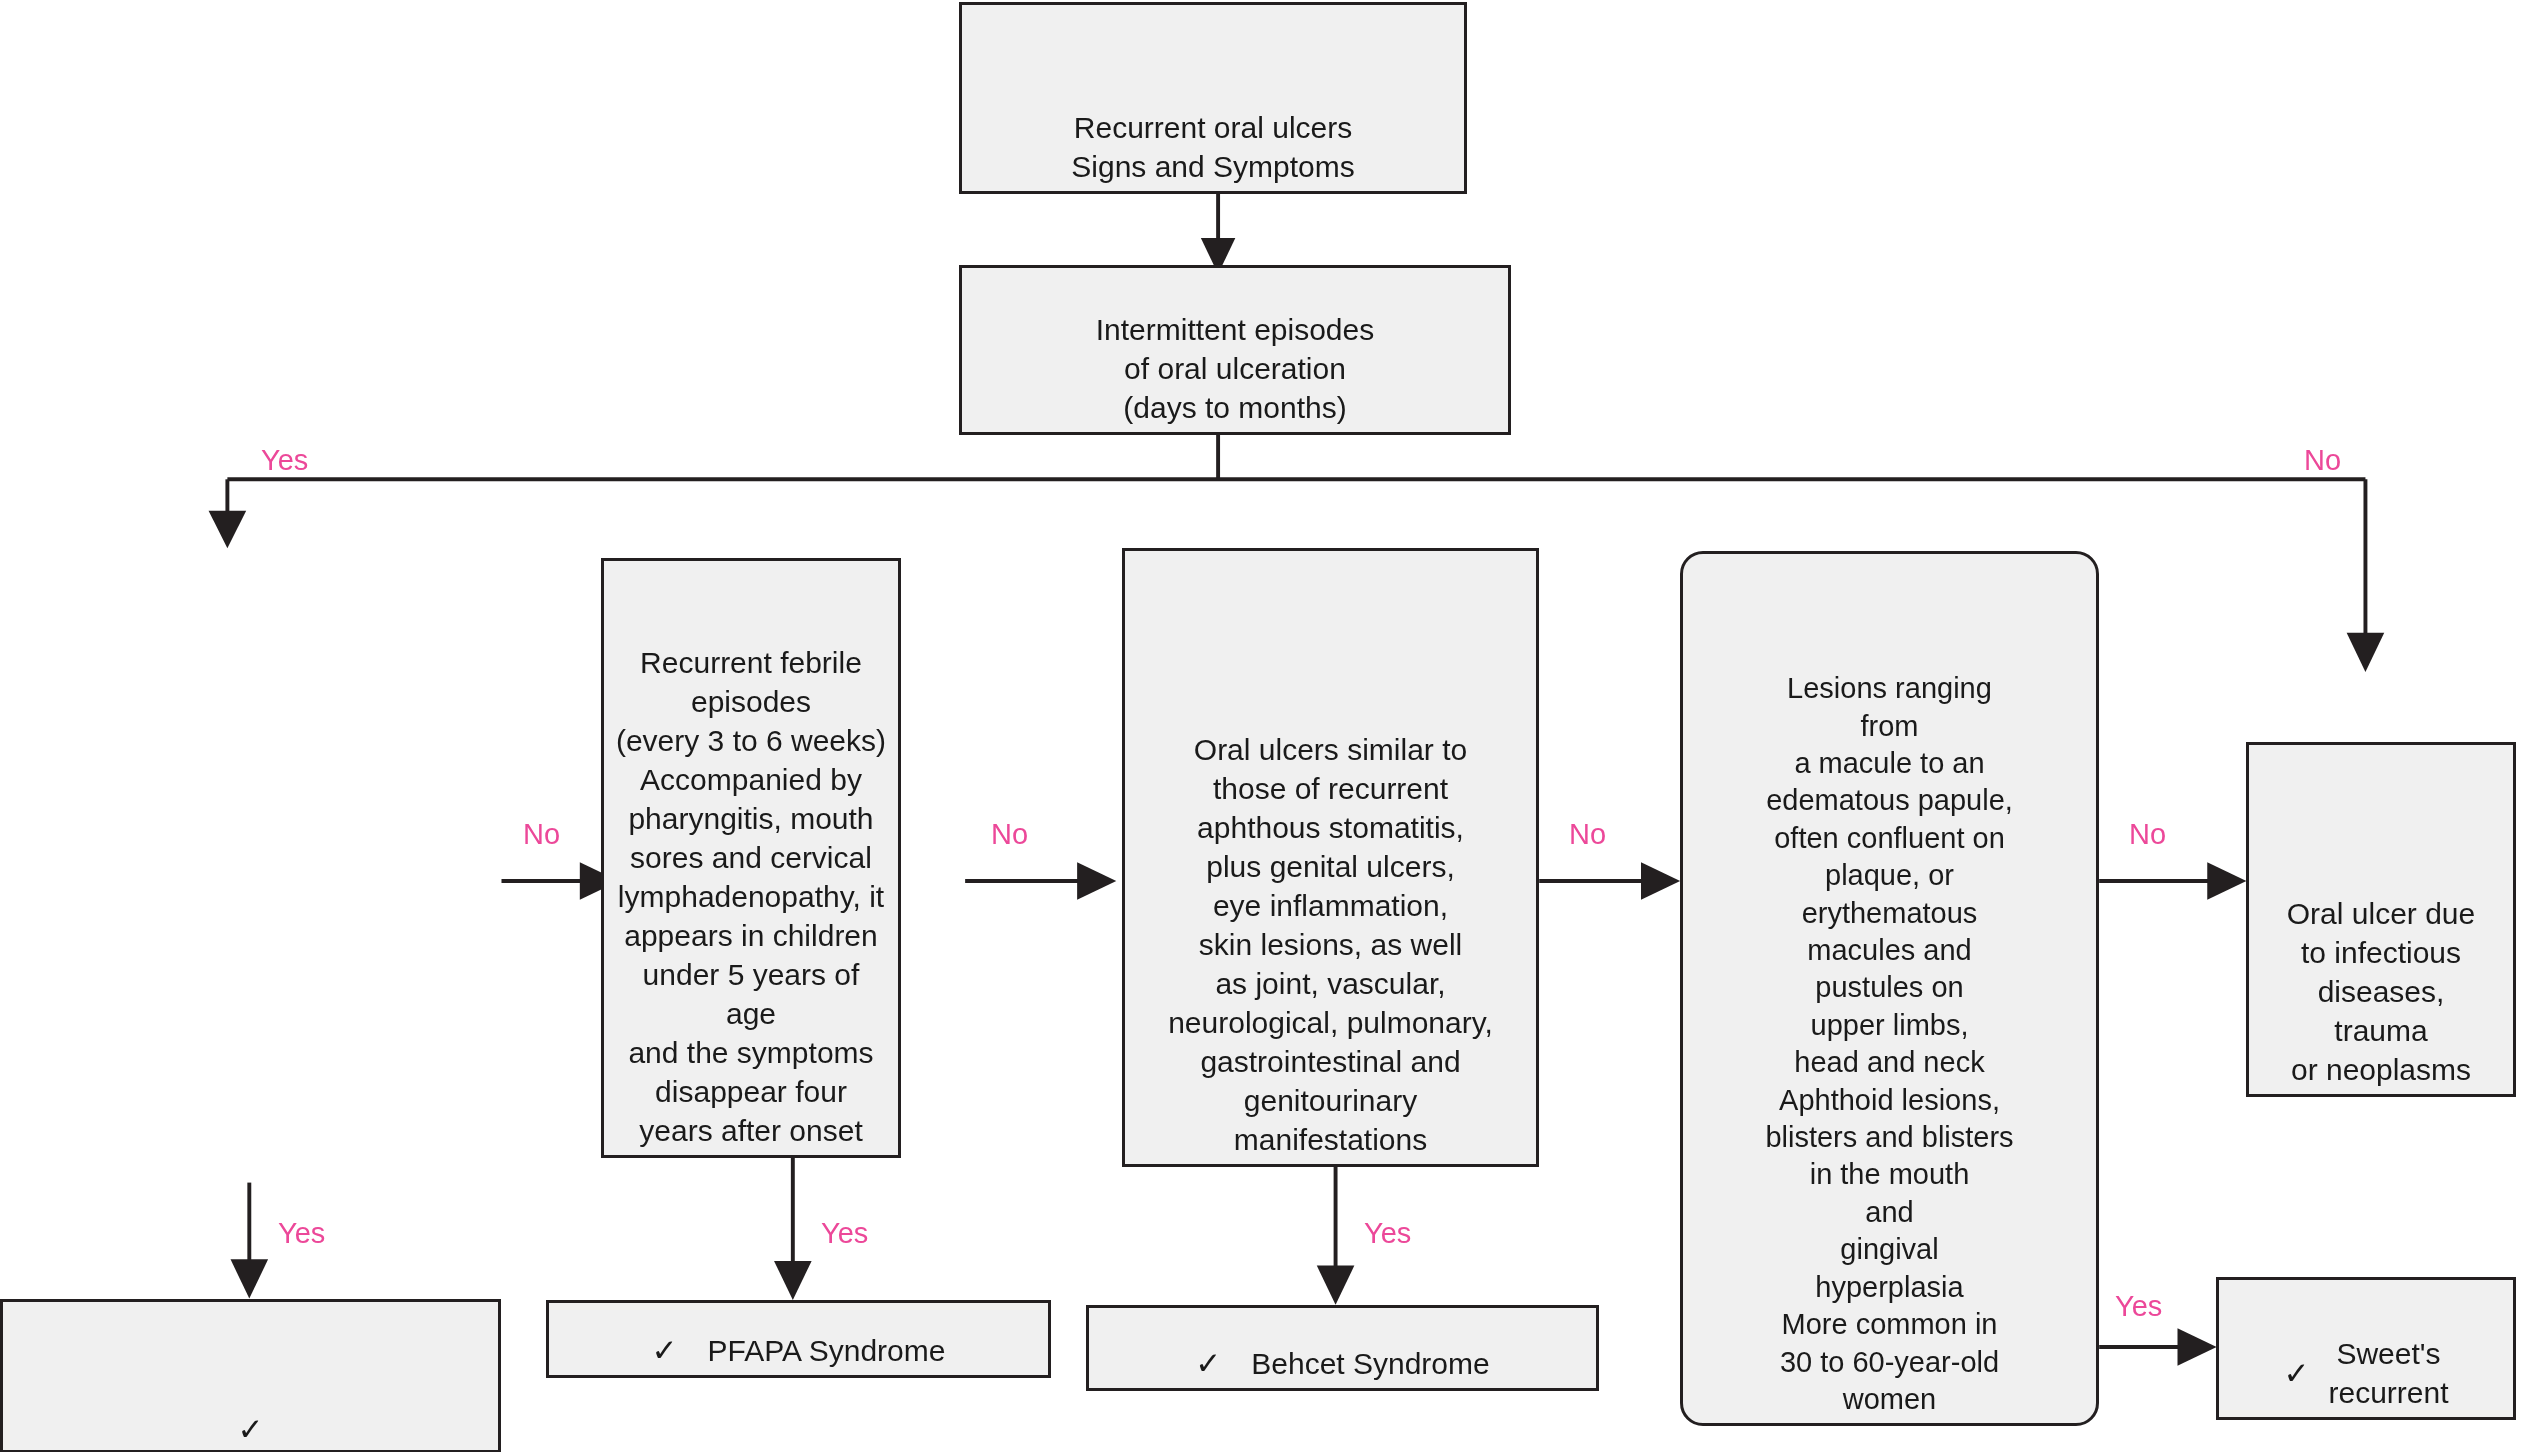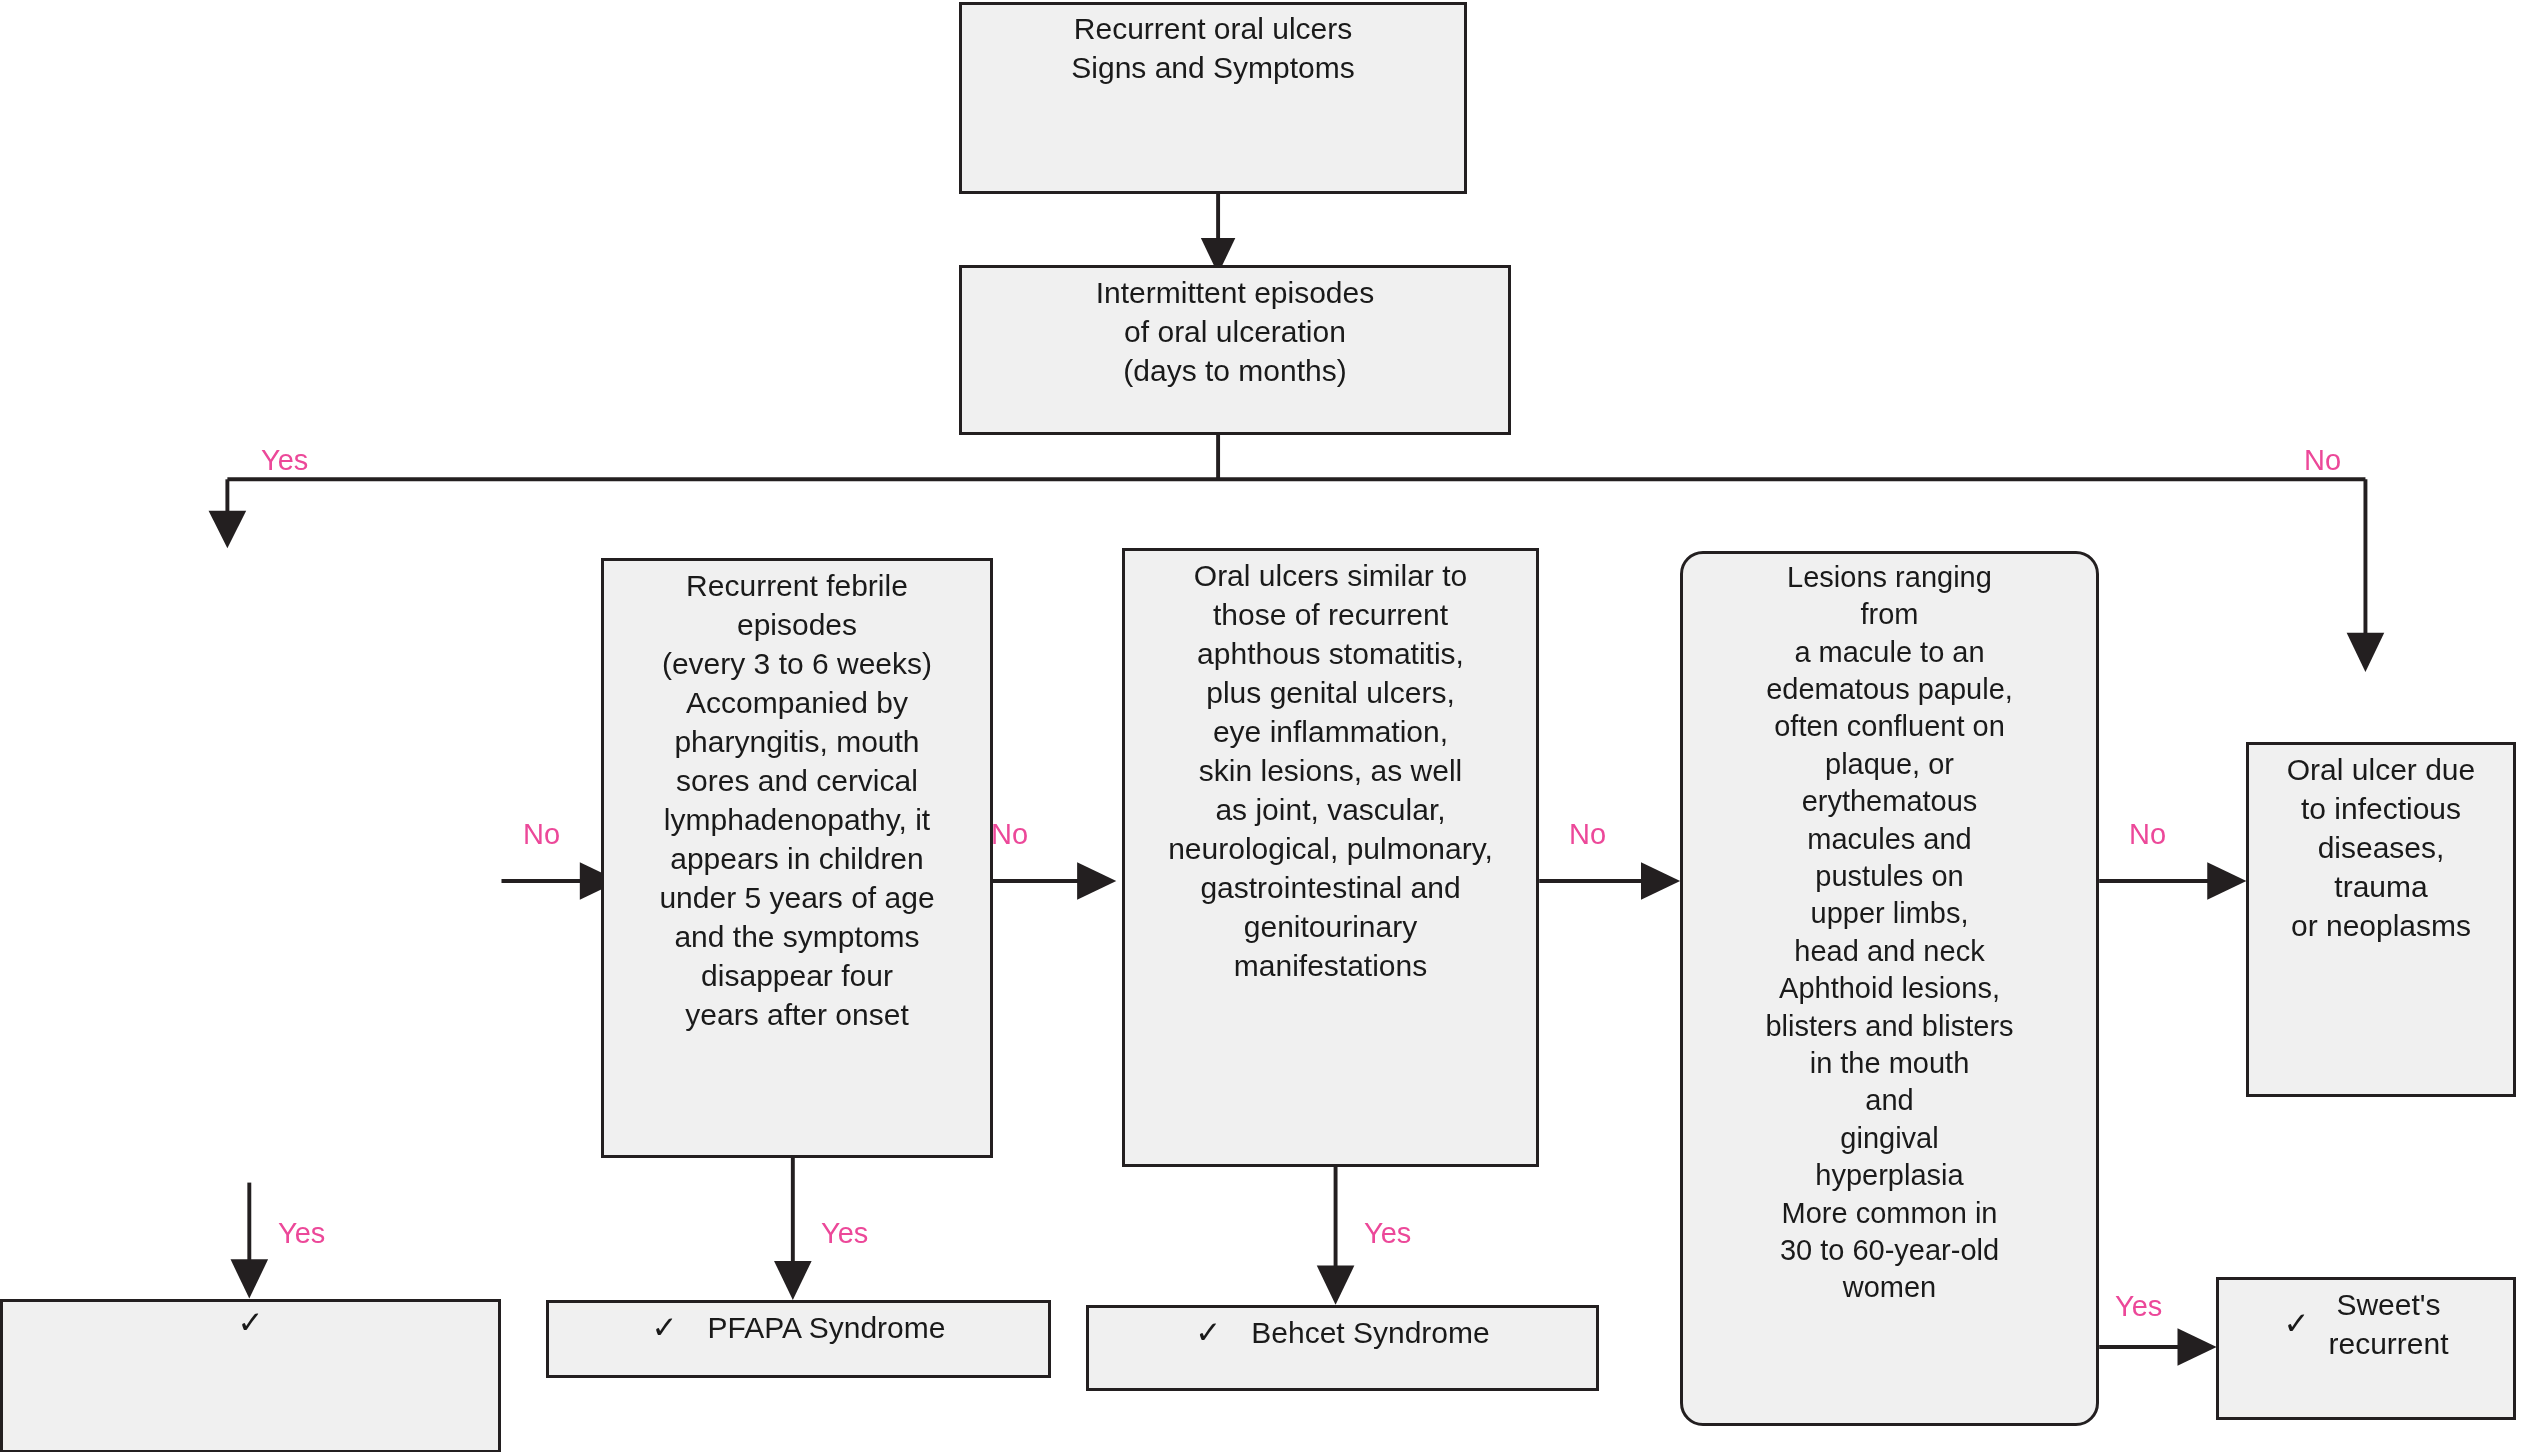--- a/index.html
+++ b/index.html
@@ -14,21 +14,21 @@
     background: #ffffff;
     font-family: "Liberation Sans", sans-serif;
     overflow: hidden;
   }
   .node {
     position: absolute;
     box-sizing: border-box;
     background: #f0f0f0;
     border: 3.9px solid #231f20;
     display: flex;
-    align-items: flex-start;
+    align-items: flex-end;
     justify-content: center;
     text-align: center;
     color: #1a1a1a;
     font-size: 30px;
     line-height: 1.30;
     font-family: "Liberation Sans", sans-serif;
     white-space: pre-line;
     padding: 4.7px 11px;
   }
   .node-text {
@@ -126,21 +126,21 @@
 Signs and Symptoms</span>
   </div>
 
   <div class="node" style="left:959px; top:265px; width:552px; height:170px;">
     <span class="node-text">Intermittent episodes
 of oral ulceration
 (days to months)</span>
   </div>
 
 
-  <div class="node" style="left:601px; top:558px; width:392px; height:600px;">
+  <div class="node" style="left:601px; top:558px; width:300px; height:600px;">
     <span class="node-text">Recurrent febrile
 episodes
 (every 3 to 6 weeks)
 Accompanied by
 pharyngitis, mouth
 sores and cervical
 lymphadenopathy, it
 appears in children
 under 5 years of age
 and the symptoms

